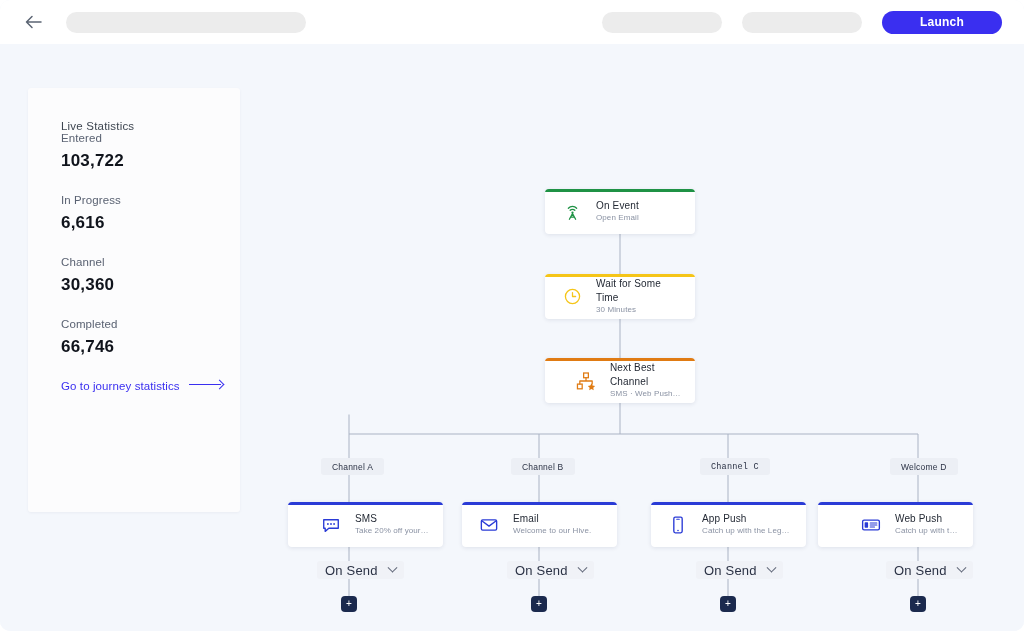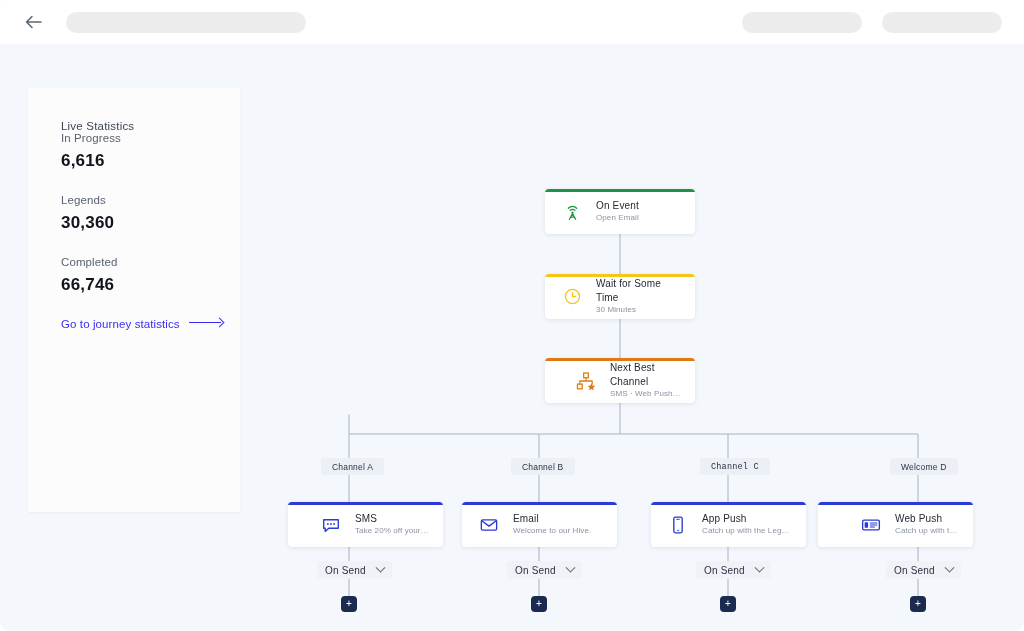--- a/index.html
+++ b/index.html
@@ -187,21 +187,21 @@
   .node-leaf { width: 155px; height: 45px; top: 458px; }
 
   
   .onsend {
     position: absolute;
     height: 18px;
     background: #f0f2f7;
     border-radius: 3px;
     display: flex; align-items: center; gap: 11px;
     padding: 0 8px;
-    font-size: 10px;
+    font-size: 13px;
     color: #2b3245;
     letter-spacing: .2px;
     cursor: pointer;
   }
   .chev {
     width: 7px; height: 7px;
     border-right: 1.2px solid #5d6475;
     border-bottom: 1.2px solid #5d6475;
     transform: rotate(45deg) translate(-2px,-2px);
   }
@@ -225,34 +225,39 @@
   <div class="topbar">
     <div class="back-icon">
       <svg width="17" height="14" viewBox="0 0 17 14" fill="none">
         <path d="M16 7H1.5M1.5 7L7 1.5M1.5 7L7 12.5" stroke="#5b6473" stroke-width="1.5" stroke-linecap="round" stroke-linejoin="round"></path>
       </svg>
     </div>
     <div class="skeleton sk-title"></div>
     <div class="topbar-right">
       <div class="skeleton sk-a"></div>
       <div class="skeleton sk-b"></div>
+      <button class="launch-btn">Launch</button>
     </div>
   </div>
 
   <div class="canvas">
 
     <div class="stats-card">
       <div class="stats-title">Live Statistics</div>
 
+      <div class="stat-block">
+        <div class="stat-label">Entered</div>
+        <div class="stat-value">103,722</div>
+      </div>
       <div class="stat-block">
         <div class="stat-label">In Progress</div>
         <div class="stat-value">6,616</div>
       </div>
       <div class="stat-block">
-        <div class="stat-label">Legends</div>
+        <div class="stat-label">Channel</div>
         <div class="stat-value">30,360</div>
       </div>
       <div class="stat-block">
         <div class="stat-label">Completed</div>
         <div class="stat-value">66,746</div>
       </div>
 
       <div class="stats-link">
         <span>Go to journey statistics</span>
         <span class="arrow-long"></span>

